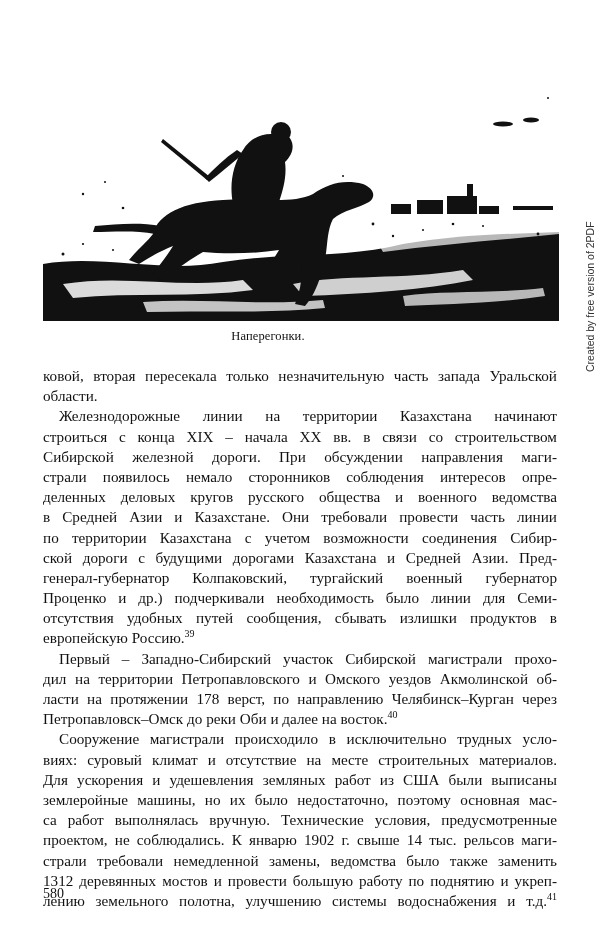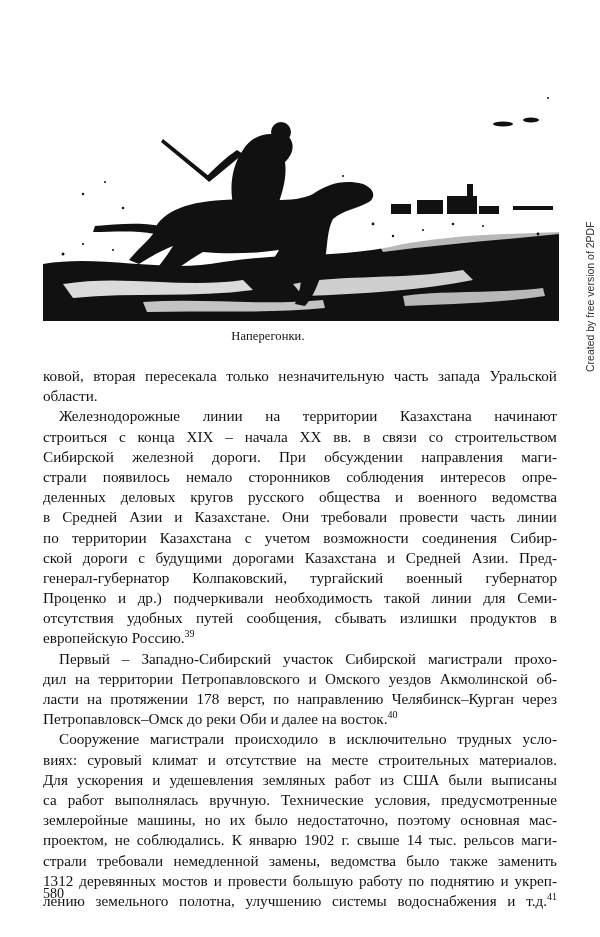--- a/index.html
+++ b/index.html
@@ -145,31 +145,31 @@
     <span class="line last"><span>области.</span></span>
     <span class="line indent"><span>Железнодорожные линии на территории Казахстана начинают</span></span>
     <span class="line"><span>строиться с конца XIX – начала XX вв. в связи со строительством</span></span>
     <span class="line"><span>Сибирской железной дороги. При обсуждении направления маги-</span></span>
     <span class="line"><span>страли появилось немало сторонников соблюдения интересов опре-</span></span>
     <span class="line"><span>деленных деловых кругов русского общества и военного ведомства</span></span>
     <span class="line"><span>в Средней Азии и Казахстане. Они требовали провести часть линии</span></span>
     <span class="line"><span>по территории Казахстана с учетом возможности соединения Сибир-</span></span>
     <span class="line"><span>ской дороги с будущими дорогами Казахстана и Средней Азии. Пред-</span></span>
     <span class="line"><span>генерал-губернатор Колпаковский, тургайский военный губернатор</span></span>
-    <span class="line"><span>Проценко и др.) подчеркивали необходимость такой линии для Семи-</span></span>
+    <span class="line"><span>Проценко и др.) подчеркивали необходимость было линии для Семи-</span></span>
     <span class="line"><span>отсутствия удобных путей сообщения, сбывать излишки продуктов в</span></span>
     <span class="line last"><span>европейскую Россию.</span><sup>39</sup></span>
     <span class="line indent"><span>Первый – Западно-Сибирский участок Сибирской магистрали прохо-</span></span>
     <span class="line"><span>дил на территории Петропавловского и Омского уездов Акмолинской об-</span></span>
     <span class="line"><span>ласти на протяжении 178 верст, по направлению Челябинск–Курган через</span></span>
     <span class="line last"><span>Петропавловск–Омск до реки Оби и далее на восток.</span><sup>40</sup></span>
     <span class="line indent"><span>Сооружение магистрали происходило в исключительно трудных усло-</span></span>
     <span class="line"><span>виях: суровый климат и отсутствие на месте строительных материалов.</span></span>
     <span class="line"><span>Для ускорения и удешевления земляных работ из США были выписаны</span></span>
+    <span class="line"><span>землеройные машины, но их было недостаточно, поэтому основная мас-</span></span>
     <span class="line"><span>са работ выполнялась вручную. Технические условия, предусмотренные</span></span>
-    <span class="line"><span>землеройные машины, но их было недостаточно, поэтому основная мас-</span></span>
     <span class="line"><span>проектом, не соблюдались. К январю 1902 г. свыше 14 тыс. рельсов маги-</span></span>
     <span class="line"><span>страли требовали немедленной замены, ведомства было также заменить</span></span>
     <span class="line"><span>1312 деревянных мостов и провести большую работу по поднятию и укреп-</span></span>
     <span class="line"><span>лению земельного полотна, улучшению системы водоснабжения и т.д.</span><sup>41</sup></span>
   </div>
 
 <div class="page-number">580</div>
 
 </body></html>

